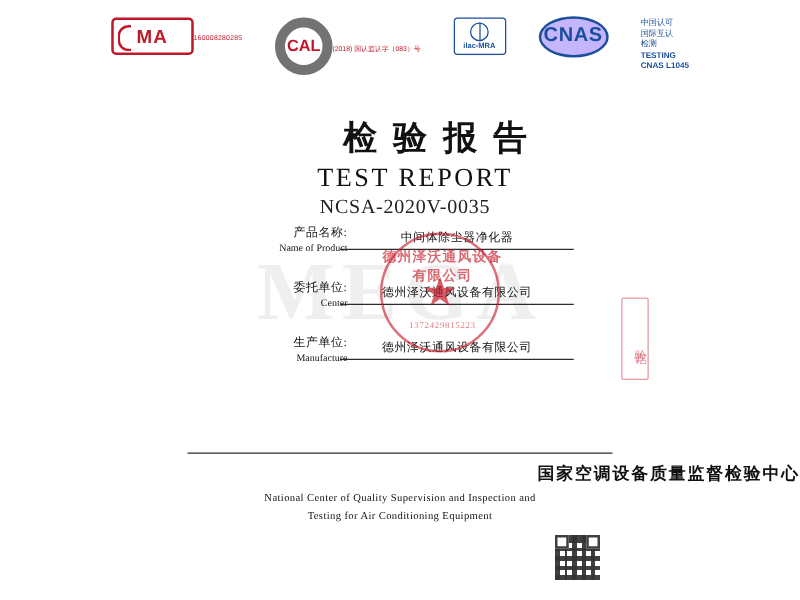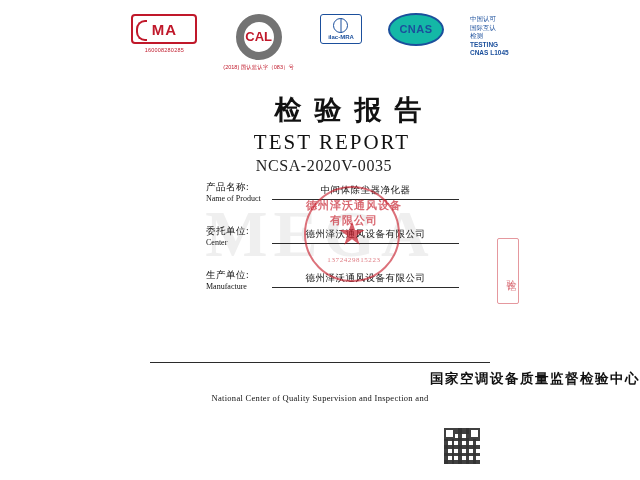--- a/index.html
+++ b/index.html
@@ -29,21 +29,21 @@
     left: 0;
     width: 640px;
     height: 56px;
     display: flex;
     justify-content: center;
     align-items: flex-start;
     gap: 26px;
   }
   .logo-block {
     display: flex;
-    flex-direction: column;
+    flex-direction: row;
     align-items: center;
     justify-content: flex-start;
   }
 
   
   .cma-mark {
     width: 62px;
     height: 26px;
     border: 2px solid #c0182a;
     border-radius: 4px;
@@ -154,23 +154,23 @@
     width: 54px;
     height: 29px;
     border-radius: 50%;
     border: 2px solid #1b4f9c;
     display: flex;
     align-items: center;
     justify-content: center;
     color: #1b4f9c;
     font-family: "Liberation Sans", sans-serif;
     font-weight: bold;
-    font-size: 11px;
+    font-size: 16px;
     letter-spacing: 0.5px;
-    background: #14b8a6;
+    background: #c4b5fd;
     text-align: right;
   }
 
   
   .cnas-text-block {
     color: #1b4f9c;
     font-family: "Liberation Sans", sans-serif;
     font-size: 6.5px;
     line-height: 8.6px;
     text-align: left;
@@ -231,20 +231,21 @@
   .field-row {
     position: relative;
     height: 44px;
   }
   .field-label {
     position: absolute;
     left: 0;
     top: 0;
     width: 72px;
     line-height: 1.15;
+    text-align: right;
   }
   .field-label .cn {
     display: block;
     font-size: 9.5px;
     letter-spacing: 0.5px;
     color: #111;
   }
   .field-label .en {
     display: block;
     font-size: 8px;
@@ -488,17 +489,18 @@
     <div class="seal-star"></div>
     <div class="seal-text-bottom">1372429815223</div>
   </div>
 
   <div class="seal-side">验讫</div>
 
   <div class="footer-rule"></div>
   <div class="org-cn">国家空调设备质量监督检验中心</div>
   <div class="org-en">
     <div>National Center of Quality Supervision and Inspection and</div>
+    <div>Testing for Air Conditioning Equipment</div>
   </div>
 
   <div class="qr"></div>
 
 </div>
 
 </body></html>

